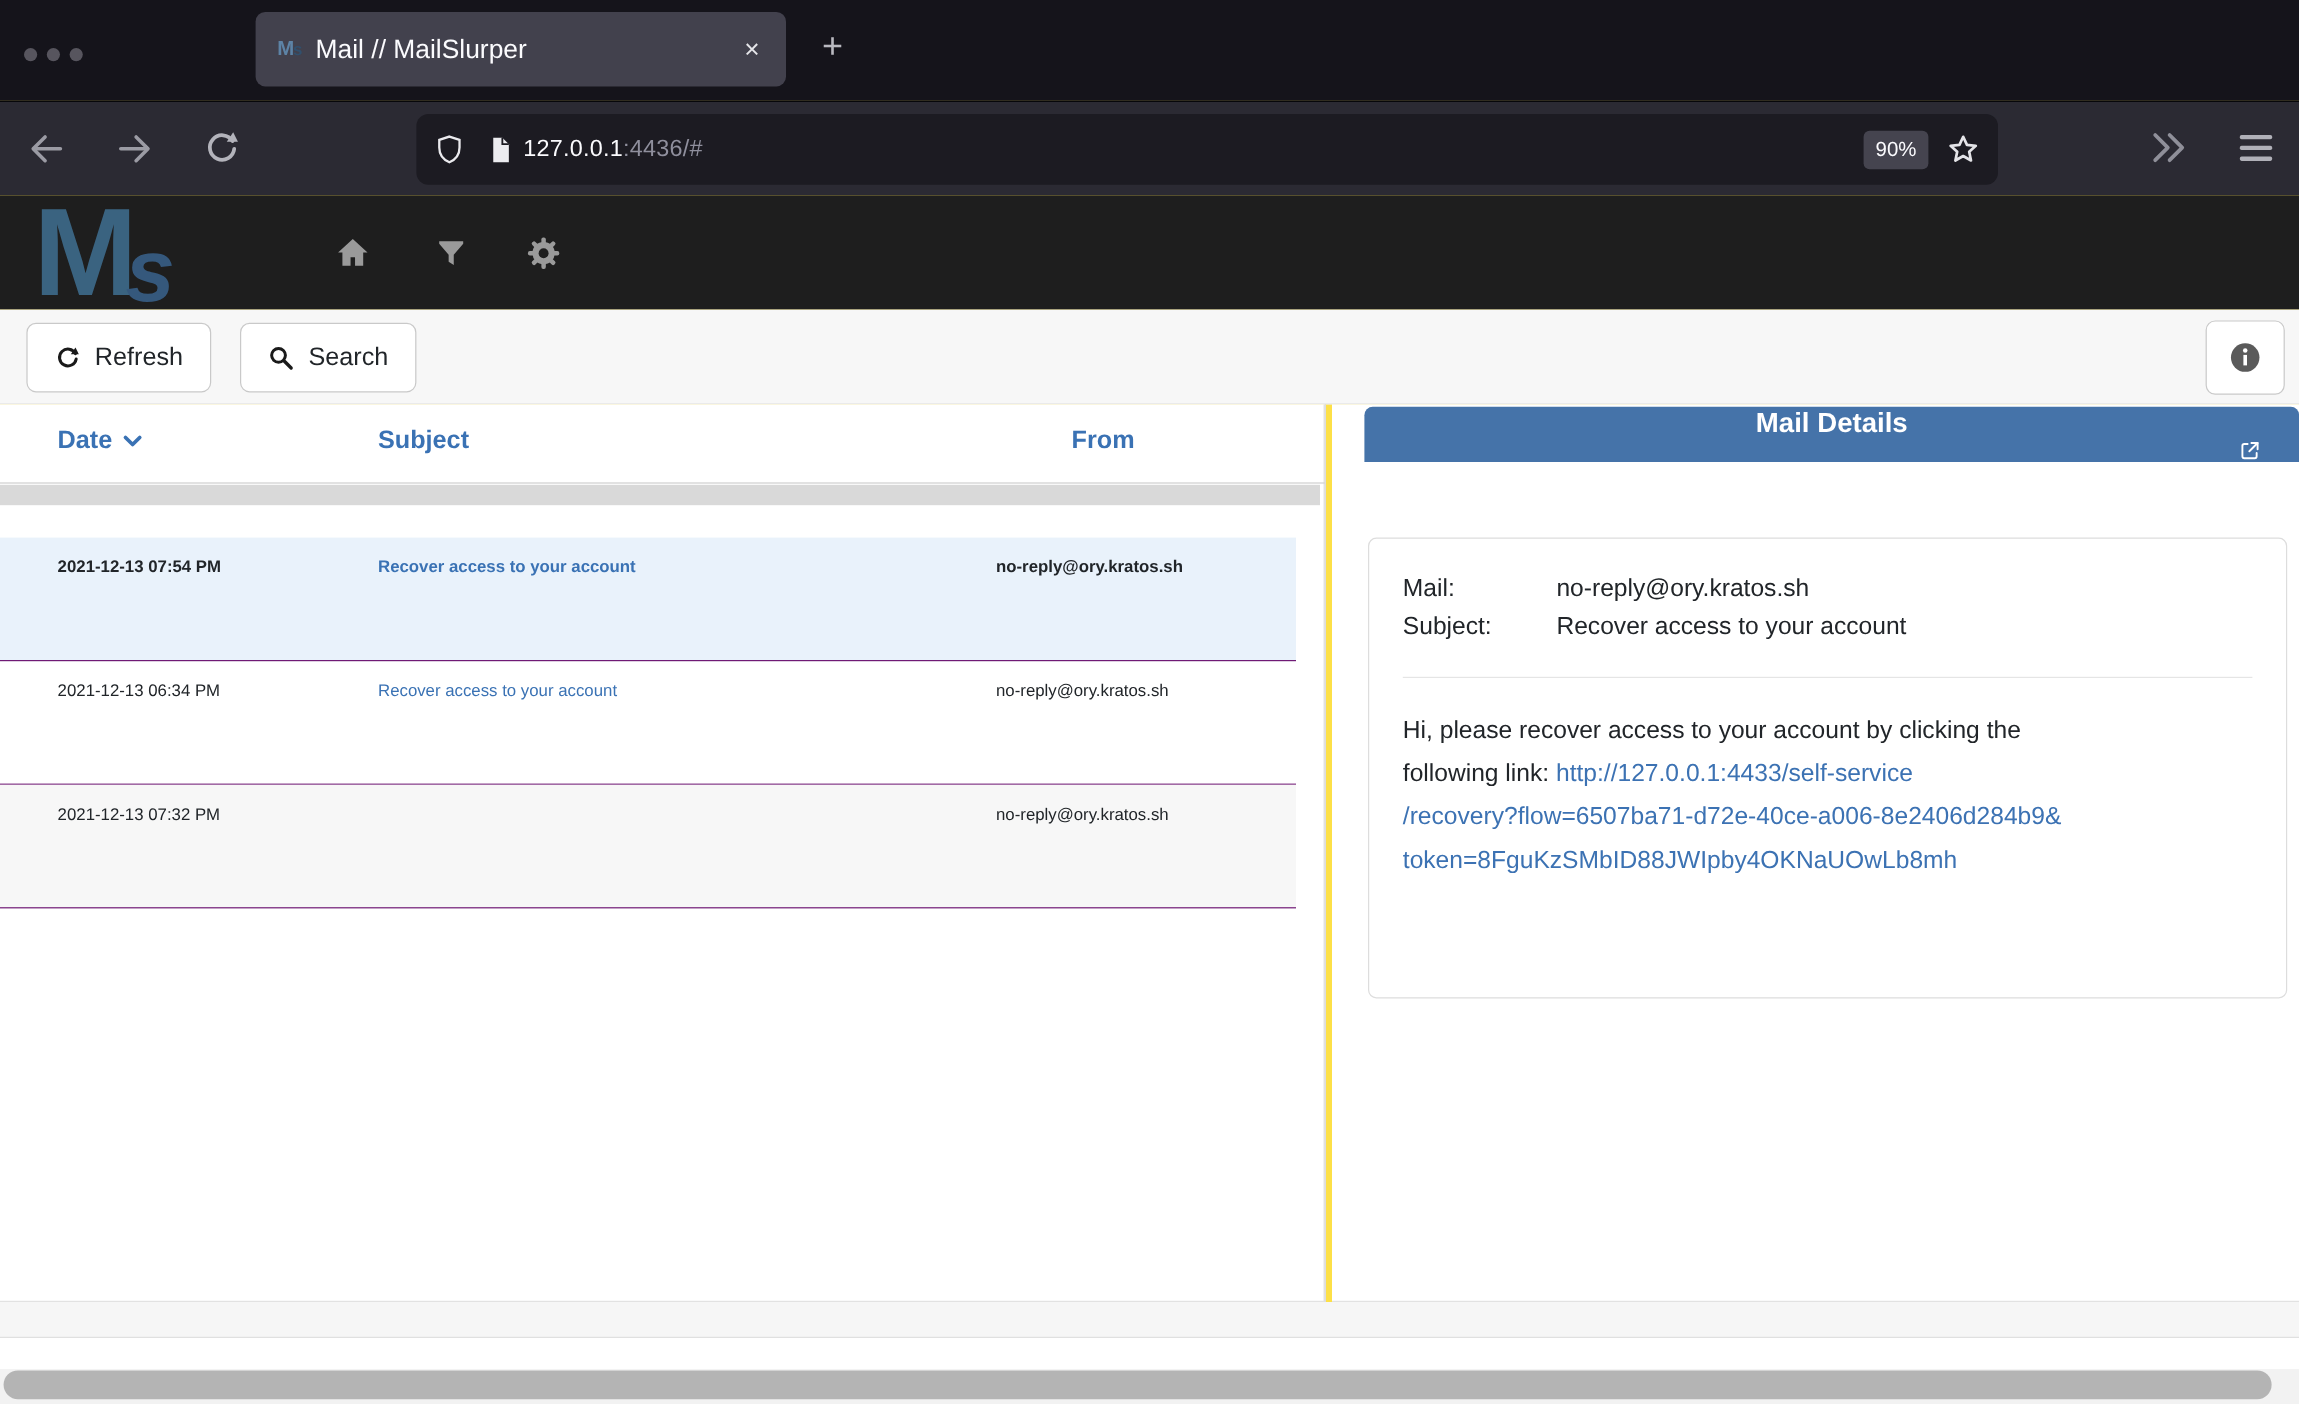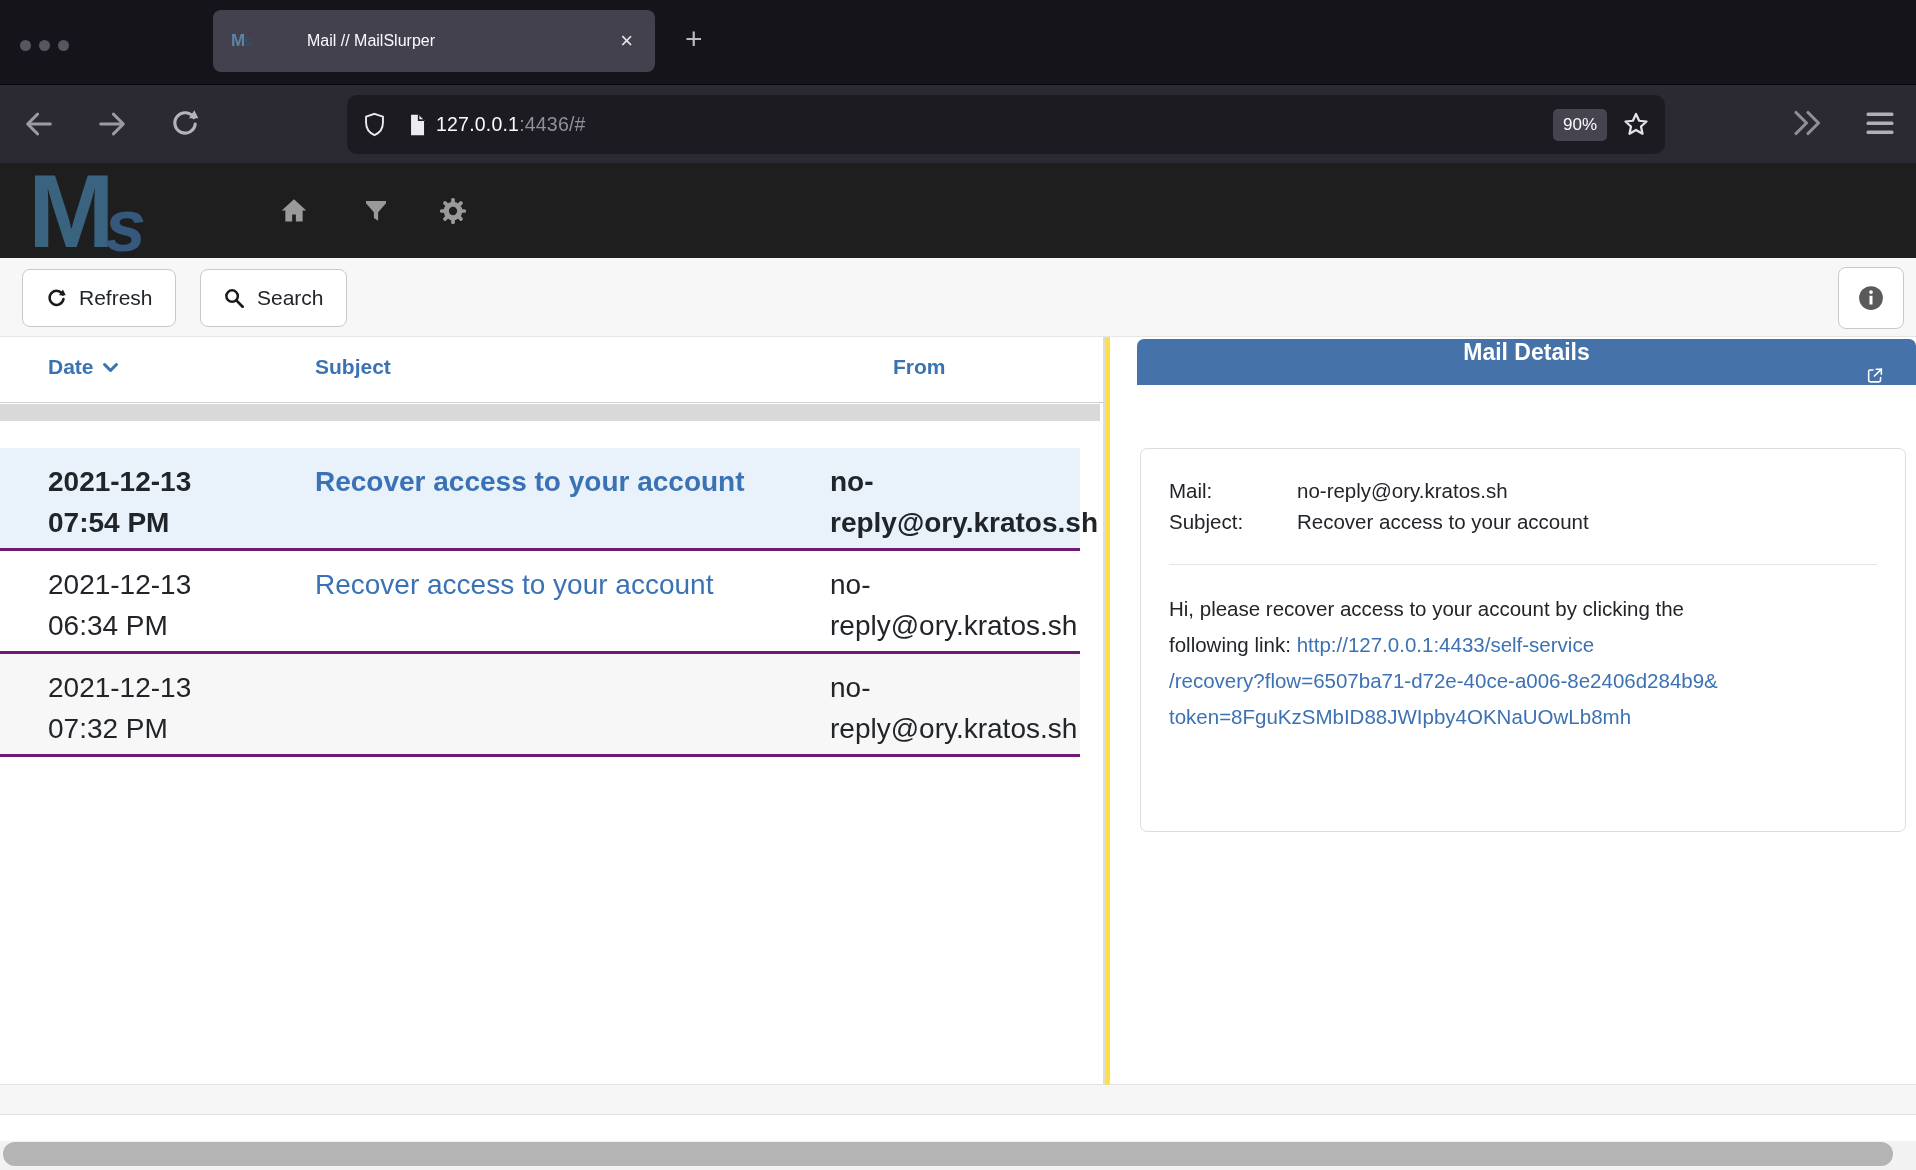--- a/index.html
+++ b/index.html
@@ -7,21 +7,21 @@
   body { font-family:"Liberation Sans", sans-serif; background:#f5f5f5; }
   #screen { position:relative; width:1916px; height:1170px; background:#fde047; }
 
   
   .titlebar { position:absolute; left:0; top:0; width:1916px; height:84px; background:#15141b; display:flex; align-items:center; }
   .win-dots { position:absolute; left:20px; top:40px; display:flex; gap:8px; }
   .win-dot { width:11px; height:11px; border-radius:50%; background:#57555e; }
   .tab { position:absolute; left:213px; top:10px; width:442px; height:62px; background:#42414d; border-radius:8px; display:flex; align-items:center; padding:0 18px; color:#fbfbfe; }
   .tab-favicon { font-weight:900; font-size:17px; color:#5d83a6; margin-right:12px; letter-spacing:-1px; }
   .tab-favicon b { color:#31506e; font-size:14px; }
-  .tab-title { font-size:16px; flex:1; white-space:nowrap; overflow:hidden;margin-left:44px; }
+  .tab-title { font-size:22px; flex:1; white-space:nowrap; overflow:hidden; }
   .tab-close { font-size:22px; color:#e6e6ea; cursor:default; padding:0 4px; }
   .newtab-btn { position:absolute; left:685px; top:22px; font-size:30px; font-weight:300; color:#b9b9c0; }
 
   .navbar { position:absolute; left:0; top:84px; width:1916px; height:79px; background:#2b2a33; border-top:1px solid #07070a; }
   .nav-icon { position:absolute; top:22px; width:34px; height:34px; }
   .urlbar { position:absolute; left:347px; top:10px; width:1318px; height:59px; background:#1c1b22; border-radius:10px; display:flex; align-items:center; padding:0 14px; }
   .url-text { font-size:19.5px; color:#fbfbfe; margin-left:6px; letter-spacing:.2px; }
   .url-dim { color:#8f8f9d; }
   .zoom-badge { margin-left:auto; background:#45444f; color:#fbfbfe; font-size:17px; border-radius:5px; padding:6px 10px; }
   .chrome-right { position:absolute; top:20px; }
@@ -39,21 +39,21 @@
   .btn svg { display:block; }
   .info-btn { position:absolute; right:12px; top:9px; width:66px; height:62px; background:#fff; border:1px solid #c9c9c9; border-radius:8px; display:flex; align-items:center; justify-content:center; }
 
   
   .content { position:absolute; left:0; top:337px; width:1916px; height:748px; }
   .list-panel { position:absolute; left:0; top:0; width:1104px; height:748px; background:#fff; border-right:1px solid #ddd; border-bottom:1px solid #e2e2e2;padding-left:40px; }
   .list-header { position:absolute; left:0; top:0; width:1104px; height:66px; border-bottom:1px solid #cfcfcf; }
   .col-head { position:absolute; top:18px; font-size:21px; font-weight:bold; color:#3a72b4; display:flex; align-items:center; gap:7px; }
   .head-band { position:absolute; left:0; top:67px; width:1100px; height:17px; background:#d9d9d9; }
   .rows { position:absolute; left:0; top:111px; width:1080px; }
-  .mail-row { position:relative; width:1080px; height:103px; border-bottom:3px solid #701a75; font-size:28px; color:#212529; line-height:1.45;text-decoration:underline; }
+  .mail-row { position:relative; width:1080px; height:103px; border-bottom:1px solid #701a75; font-size:14px; color:#212529; line-height:1.45;text-decoration:underline; }
   .mail-row.sel { background:#e9f2fb; font-weight:bold; }
   .mail-row.alt { background:#f7f7f7; }
   .cell { position:absolute; top:14px; }
   .cell-date { left:48px; width:180px; }
   .cell-subj { left:315px; width:490px; }
   .cell-from { left:830px; width:222px; }
   .subj-link { color:#3a72b4; text-decoration:none; }
 
   .v-divider { position:absolute; left:1104px; top:0; width:1px; height:777px; background:#ddd; }
 

